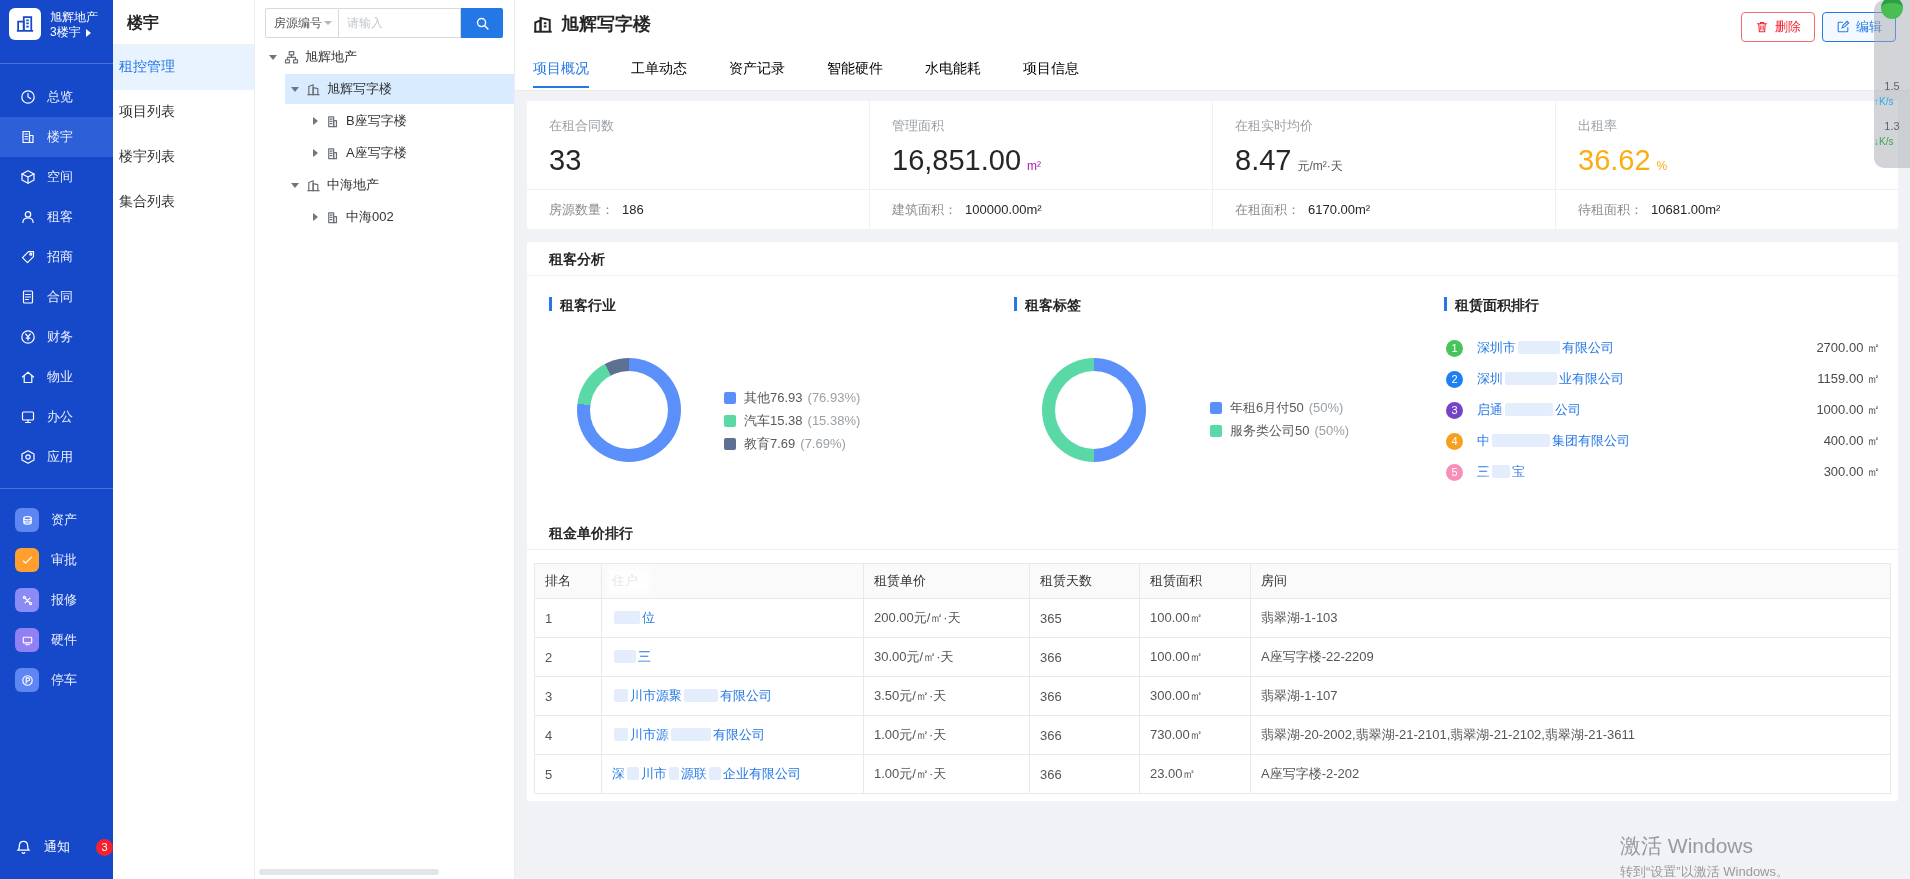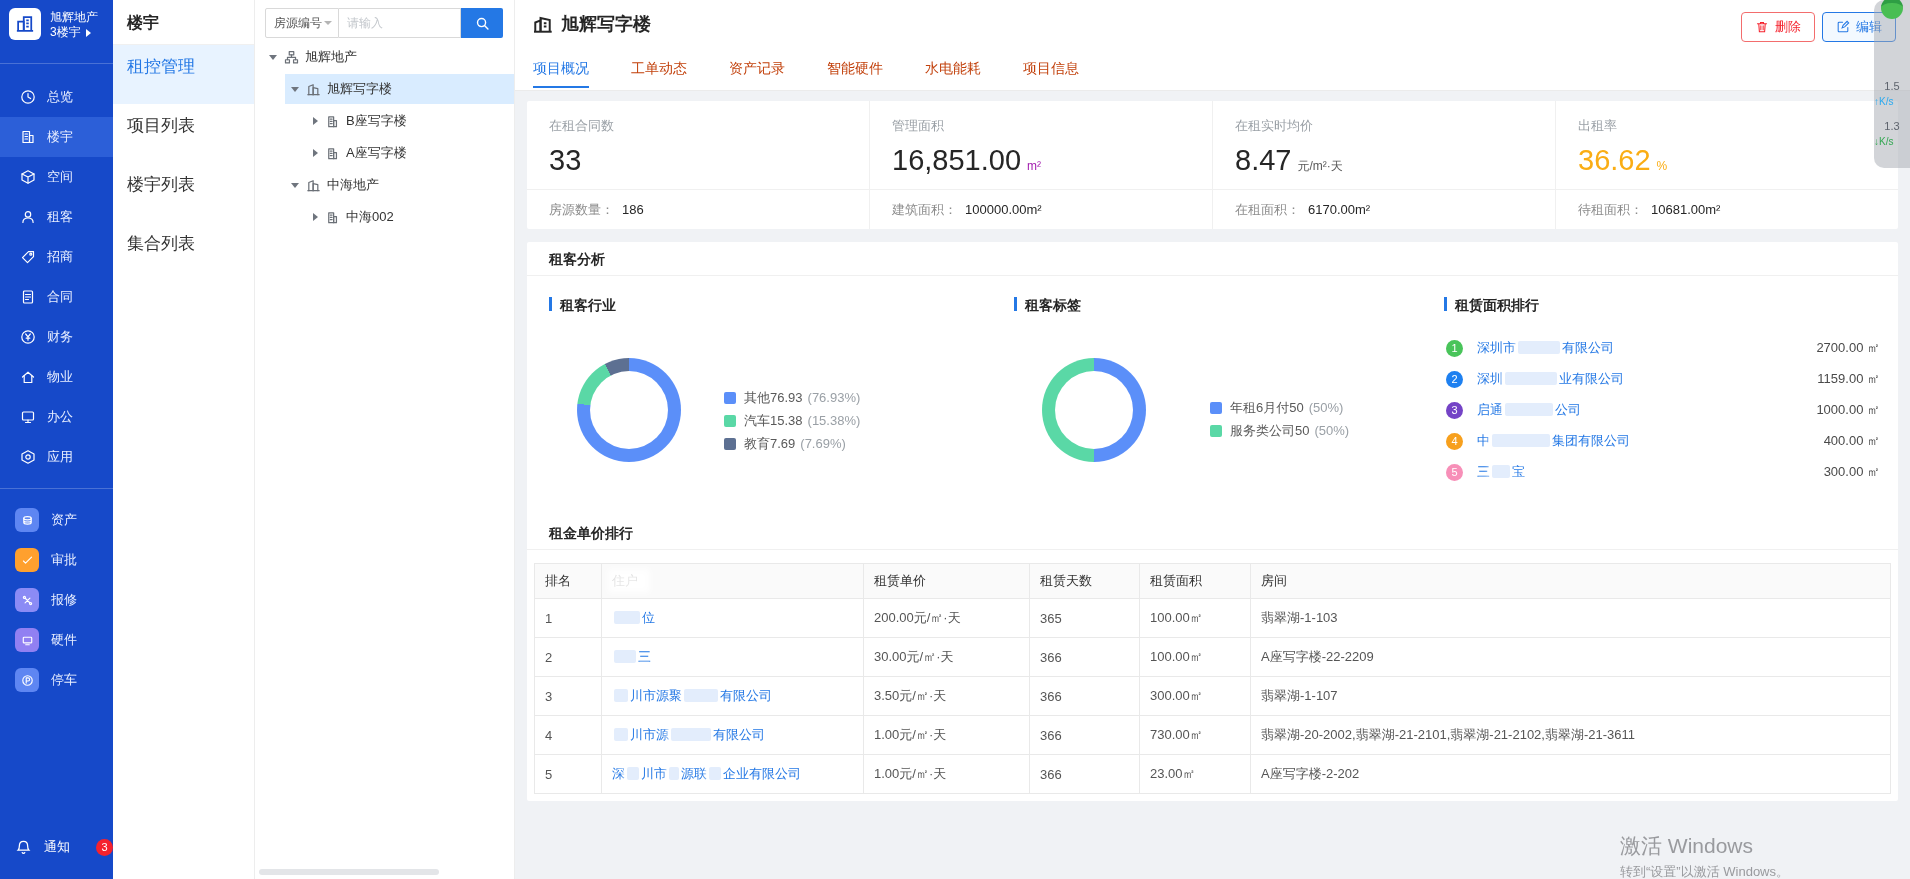--- a/index.html
+++ b/index.html
@@ -18,21 +18,21 @@
   .side-item svg{flex:0 0 auto;}
   .side-divider{position:absolute;left:0;top:488px;width:113px;height:1px;background:rgba(255,255,255,.22);}
   .side-apps{position:absolute;left:0;top:500px;width:100%;}
   .side-app{height:40px;display:flex;align-items:center;padding-left:15px;gap:12px;font-size:13px;color:#E9EFFF;cursor:pointer;}
   .tile{width:24px;height:24px;border-radius:6px;display:flex;align-items:center;justify-content:center;}
   .side-notice{position:absolute;left:0;top:831px;width:100%;height:32px;display:flex;align-items:center;padding-left:15px;gap:12px;font-size:13px;color:#fff;cursor:pointer;}
   .badge{margin-left:14px;min-width:17px;height:17px;border-radius:9px;background:#F5222D;color:#fff;font-size:11px;display:flex;align-items:center;justify-content:center;padding:0 4px;}
   
   .subnav{position:absolute;left:113px;top:0;width:142px;height:879px;background:#fff;border-right:1px solid #EDEDED;}
   .subnav-title{height:45px;line-height:45px;padding-left:14px;font-size:16px;font-weight:bold;color:#262626;border-bottom:1px solid #F0F0F0;}
-  .subnav-item{height:59px;line-height:43px;padding-left:14px;font-size:17px;color:#333;cursor:pointer;}
+  .subnav-item{height:45px;line-height:43px;padding-left:6px;font-size:14px;color:#333;cursor:pointer;}
   .subnav-item.active{background:#E8F3FF;color:#2478E5;}
   
   .treepanel{position:absolute;left:255px;top:0;width:260px;height:879px;background:#fff;border-right:1px solid #EDEDED;}
   .searchbar{position:absolute;left:10px;top:8px;height:30px;display:flex;}
   .search-select{width:74px;height:30px;border:1px solid #D9D9D9;border-radius:2px 0 0 2px;display:flex;align-items:center;justify-content:space-between;padding:0 6px 0 8px;font-size:12px;color:#555;background:#fff;cursor:pointer;}
   .sel-caret{width:0;height:0;border-top:4px solid #B5B5B5;border-left:4px solid transparent;border-right:4px solid transparent;}
   .search-input{width:122px;height:30px;border:1px solid #D9D9D9;border-left:none;padding:0 8px;font-size:12px;color:#333;outline:none;}
   .search-input::placeholder{color:#C3C7CC;}
   .search-btn{width:42px;height:30px;background:#2478E5;border:none;border-radius:0 2px 2px 0;display:flex;align-items:center;justify-content:center;cursor:pointer;}
   .tree{position:absolute;left:0;top:41px;width:100%;}
@@ -42,21 +42,21 @@
   .caret{width:0;height:0;margin-right:7px;}
   .caret.down{border-top:5px solid #6F757E;border-left:4px solid transparent;border-right:4px solid transparent;}
   .caret.right{border-left:5px solid #6F757E;border-top:4px solid transparent;border-bottom:4px solid transparent;}
   .tree-ico{margin-right:6px;display:flex;}
   .tree-scroll{position:absolute;left:4px;bottom:4px;width:180px;height:6px;border-radius:3px;background:#E3E5E8;cursor:pointer;}
   
   .main{position:absolute;left:515px;top:0;width:1395px;height:879px;background:#F0F2F5;}
   .main-header{position:absolute;left:0;top:0;width:100%;height:91px;background:#fff;border-bottom:1px solid #EBEBEB;}
   .proj-title{position:absolute;left:17px;top:12px;display:flex;align-items:center;gap:8px;font-size:18px;font-weight:bold;color:#262626;}
   .tabs{position:absolute;left:18px;top:60px;display:flex;gap:42px;}
-  .tab{font-size:14px;color:#c2410c;padding-bottom:18px;cursor:pointer;position:relative;}
+  .tab{font-size:14px;color:#000000;padding-bottom:18px;cursor:pointer;position:relative;}
   .tab.active{color:#2478E5;}
   .tab.active::after{content:"";position:absolute;left:0;right:0;bottom:8px;height:2px;background:#2478E5;}
   .hdr-btn{position:absolute;top:12px;height:30px;border-radius:4px;font-size:13px;display:flex;align-items:center;gap:6px;padding:0 13px;cursor:pointer;background:#fff;}
   .btn-del{left:1226px;border:1px solid #F36D6D;color:#F5222D;}
   .btn-edit{left:1307px;border:1px solid #2478E5;color:#2478E5;background:#F3F9FF;}
   .card{position:absolute;left:12px;width:1371px;background:#fff;border-radius:2px;}
   
   .stats{top:101px;height:128px;display:flex;}
   .stat-col{flex:1;padding:0;border-left:1px solid #F0F0F0;display:flex;flex-direction:column;}
   .stat-col:first-child{border-left:none;}

